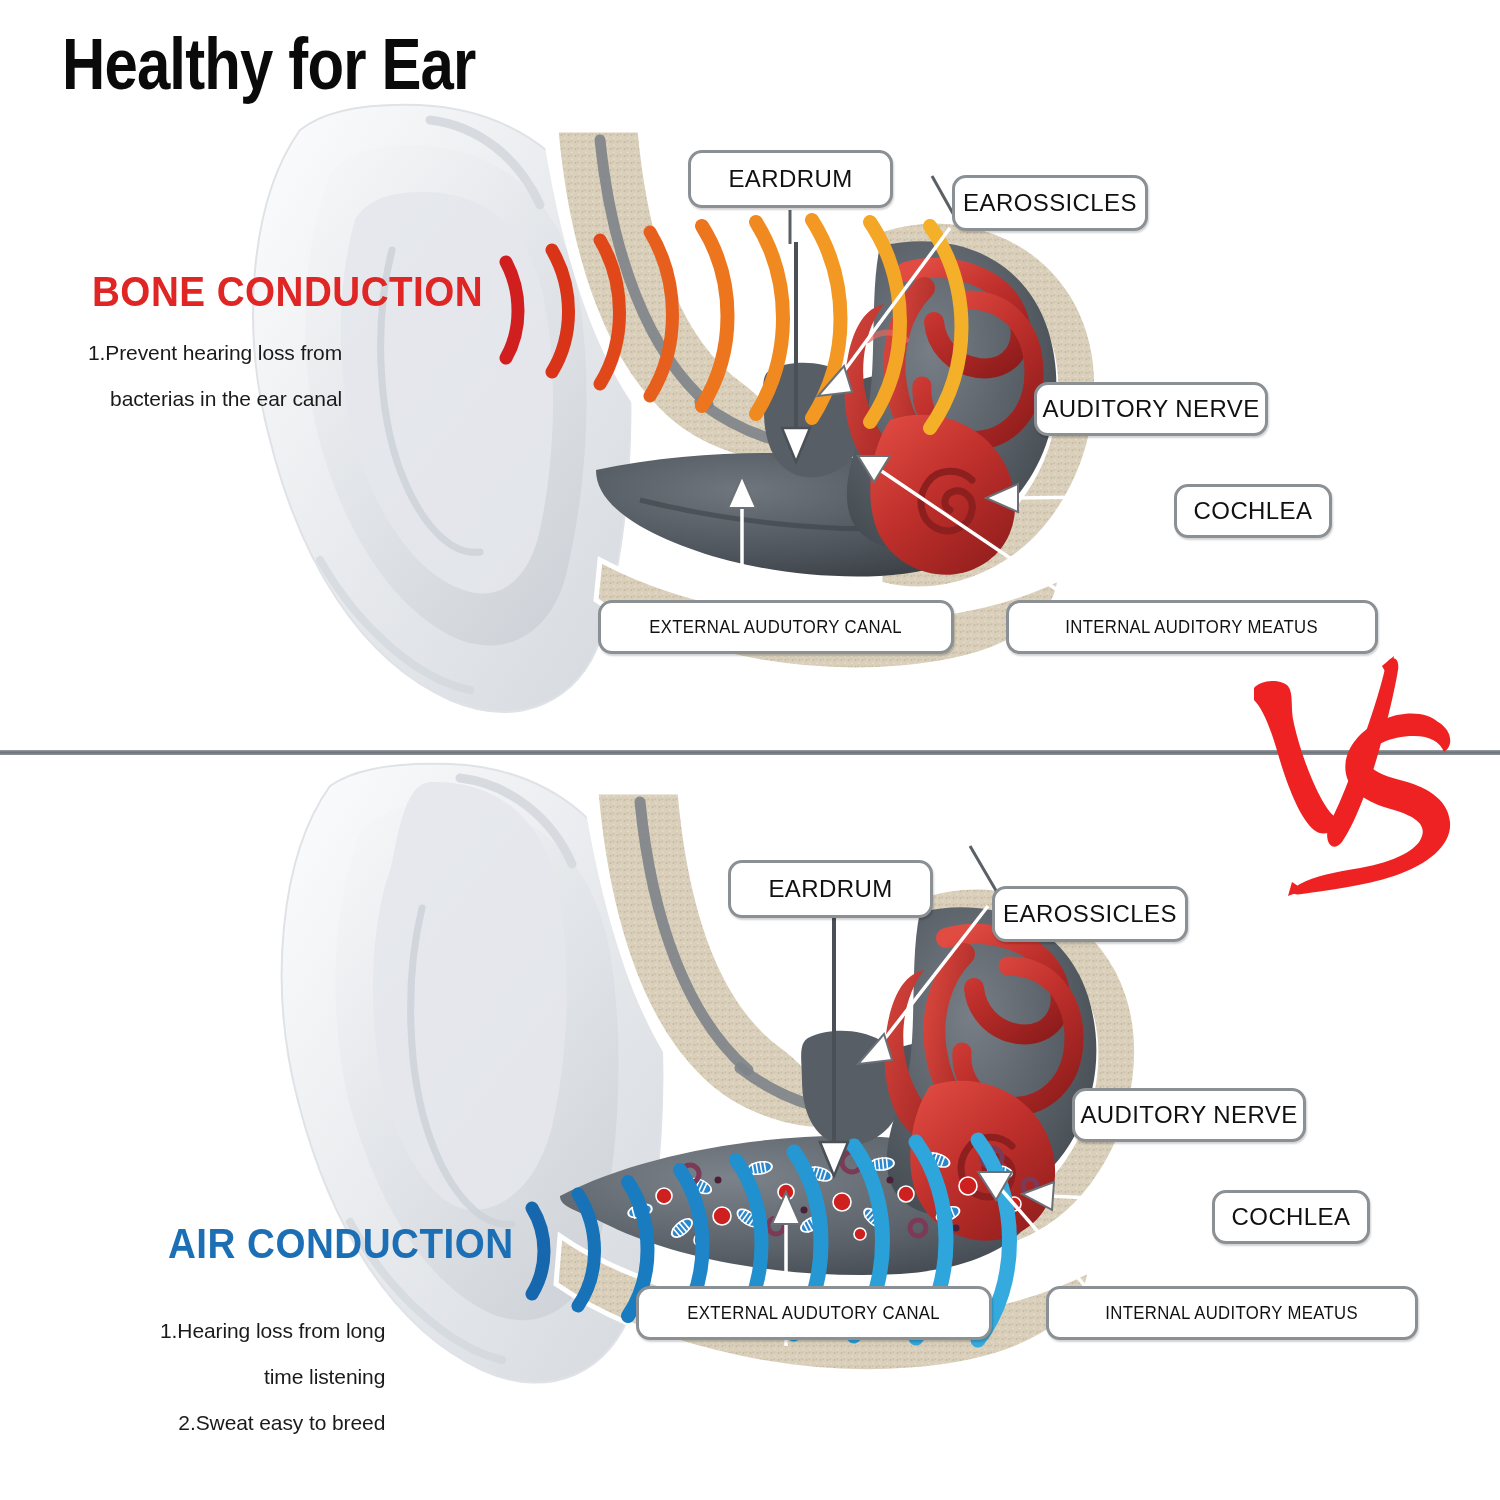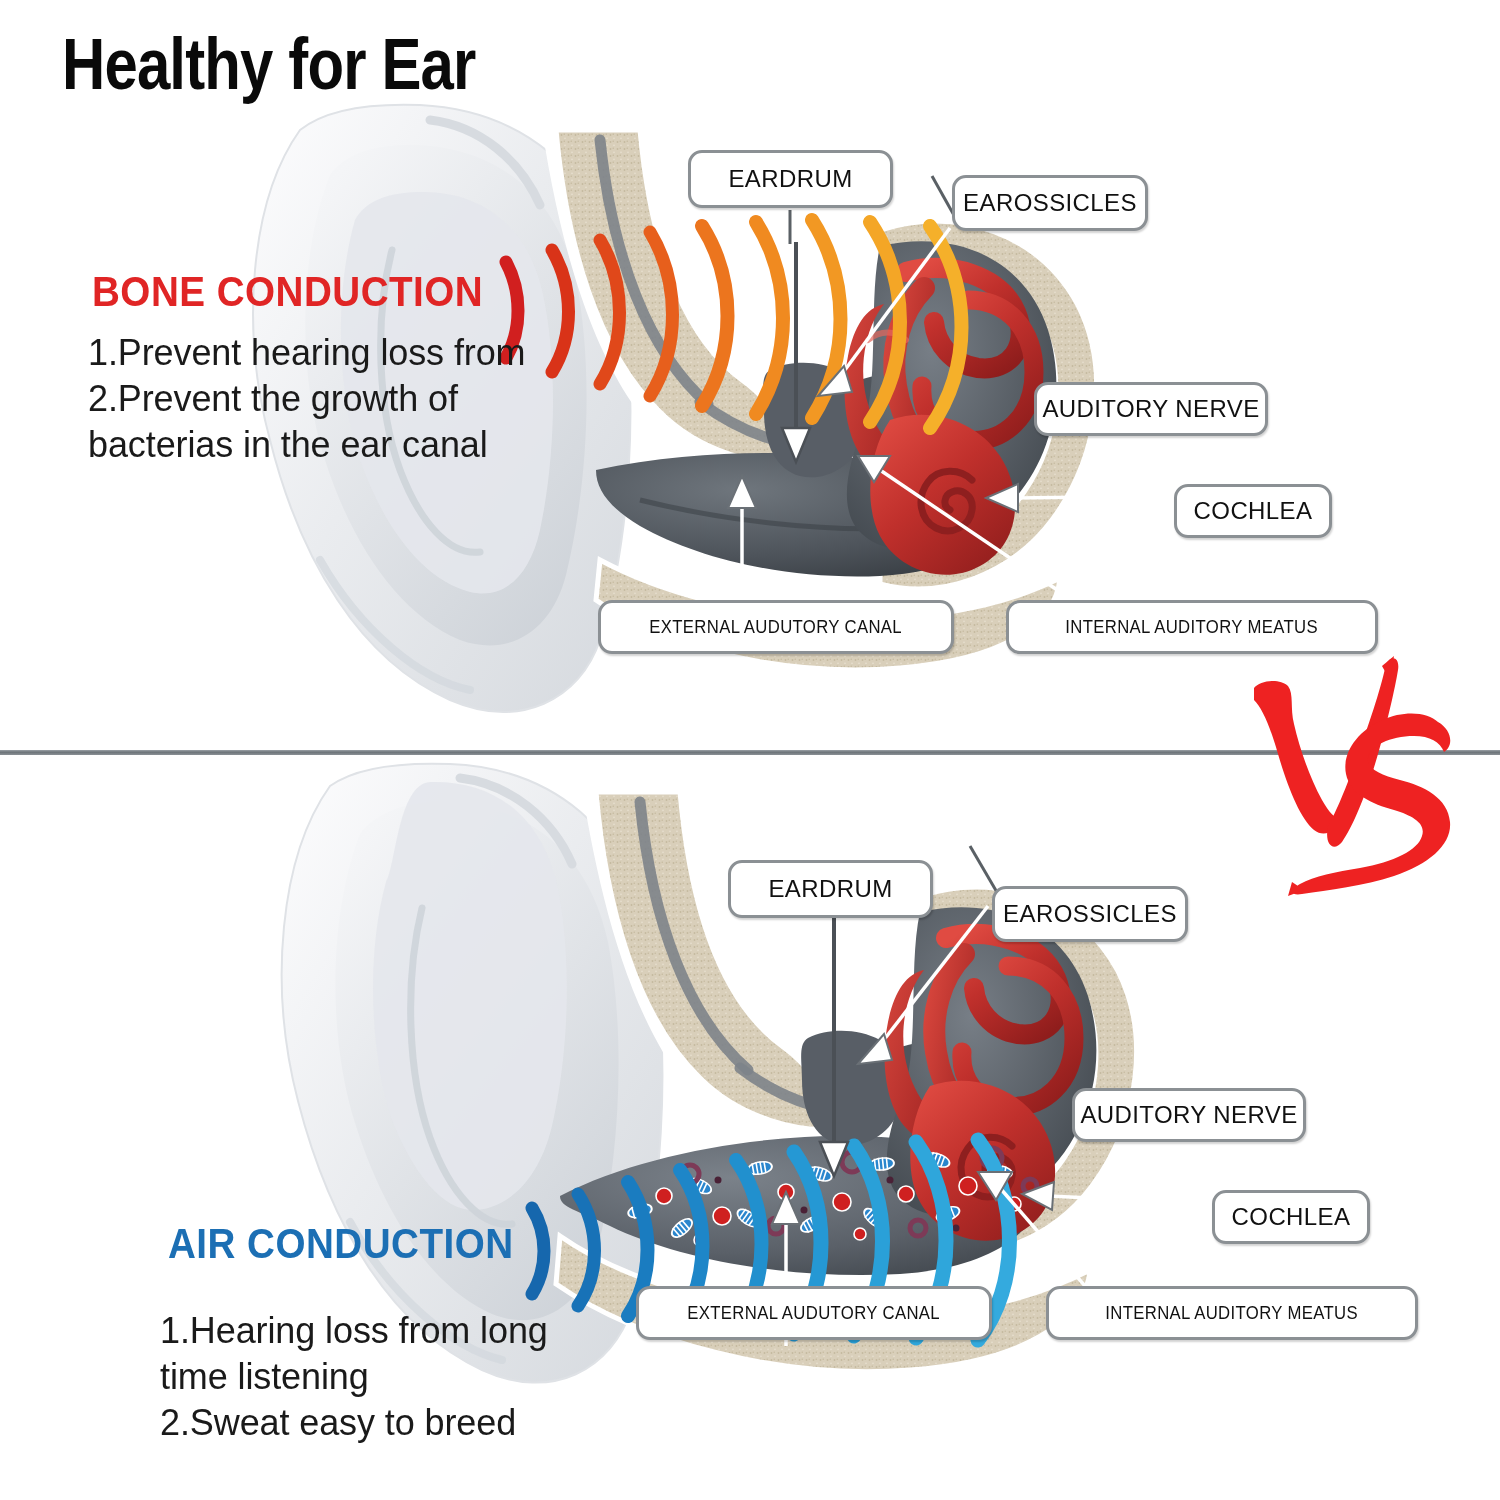--- a/index.html
+++ b/index.html
@@ -1,19 +1,19 @@
 <!DOCTYPE html>
 <html><head>
 <meta charset="utf-8">
 <style>
   html,body{margin:0;padding:0;background:#fff;}
   body{width:1500px;height:1500px;position:relative;overflow:hidden;
        font-family:"Liberation Sans", sans-serif;}
 
-  #root{position:absolute;inset:0;background:#ffffff;}
+  #root{position:absolute;inset:0;background:#ffffff;text-align:right;}
 
   
   .title{
     position:absolute;left:62px;top:24px;
     font-family:"Liberation Sans", sans-serif;
     font-weight:700;font-size:73px;line-height:80px;
     letter-spacing:-1px;color:#0a0a0a;
     transform:scaleX(0.82);transform-origin:left top;
     white-space:nowrap;z-index:40;
   }
@@ -30,21 +30,21 @@
   .side-head{
     position:absolute;font-weight:700;white-space:nowrap;
     font-size:42px;letter-spacing:0.5px;
     transform:scaleX(0.92);transform-origin:left center;
     z-index:25;
   }
   .side-head.red{color:#e02525;}
   .side-head.blue{color:#1c6fb4;}
   .side-list{
     position:absolute;z-index:25;
-    font-size:36px;line-height:46px;color:#1a1a1a;font-weight:400;
+    font-size:21px;line-height:46px;color:#1a1a1a;font-weight:400;
     letter-spacing:-0.1px;
   }
   .side-list div{white-space:nowrap;}
 
   
   .lbl{
     position:absolute;z-index:26;
     background:#ffffff;border:3px solid #8b9094;border-radius:14px;
     box-shadow:1px 2px 2px rgba(0,0,0,.18);
     display:flex;align-items:center;justify-content:center;
@@ -206,21 +206,20 @@
       <g stroke="#5a6065" stroke-width="3" fill="none">
         <path d="M790 210 L 790 244"></path>
         <path d="M960 226 L 932 176"></path>
       </g>
     </svg>
 
     
     <div class="side-head red" style="left:92px;top:268px;">BONE CONDUCTION</div>
     <div class="side-list" style="left:88px;top:330px;">
       <div>1.Prevent hearing loss from</div>
-      <div>2.Prevent the growth of</div>
       <div>bacterias in the ear canal</div>
     </div>
 
     
     <div class="lbl" style="left:688px;top:150px;width:205px;height:58px;">EARDRUM</div>
     <div class="lbl" style="left:952px;top:175px;width:196px;height:56px;">EAROSSICLES</div>
     <div class="lbl" style="left:1034px;top:382px;width:234px;height:54px;">AUDITORY NERVE</div>
     <div class="lbl" style="left:1174px;top:484px;width:158px;height:54px;">COCHLEA</div>
     <div class="lbl cond" style="left:598px;top:600px;width:356px;height:54px;">
       <span>EXTERNAL AUDUTORY CANAL</span>

